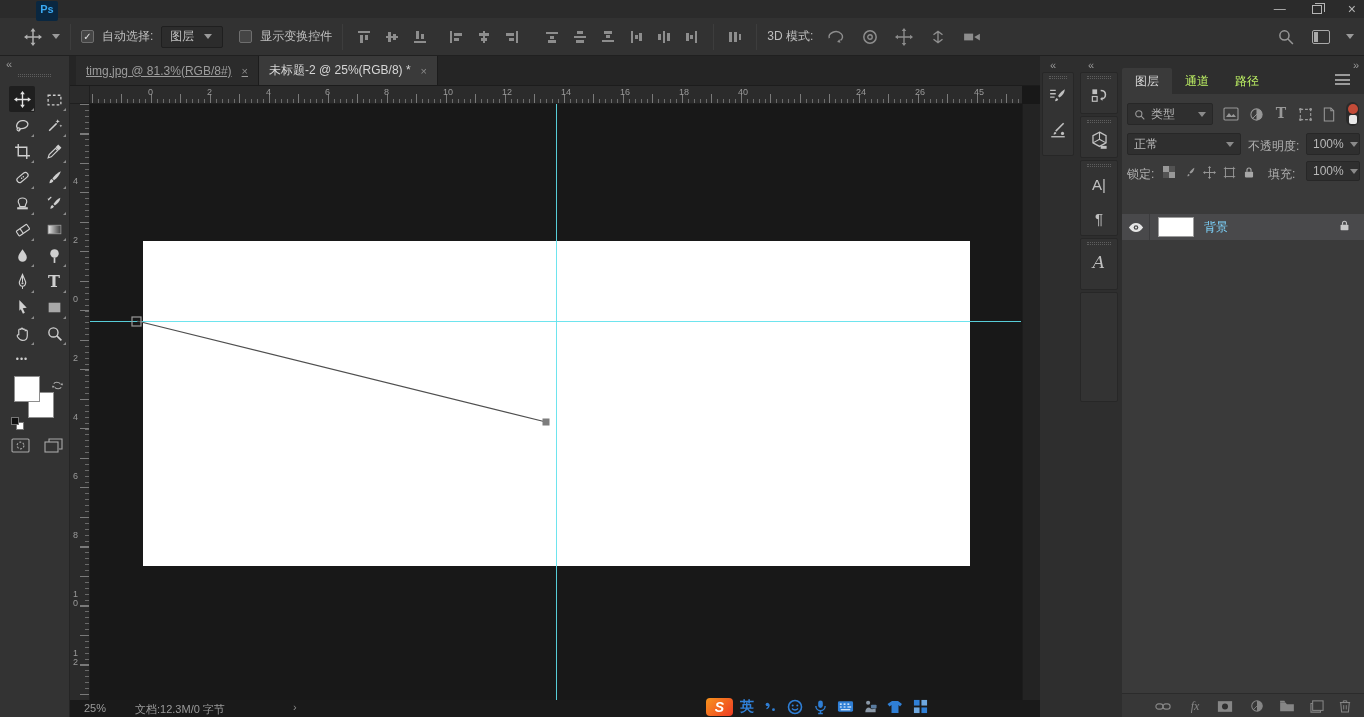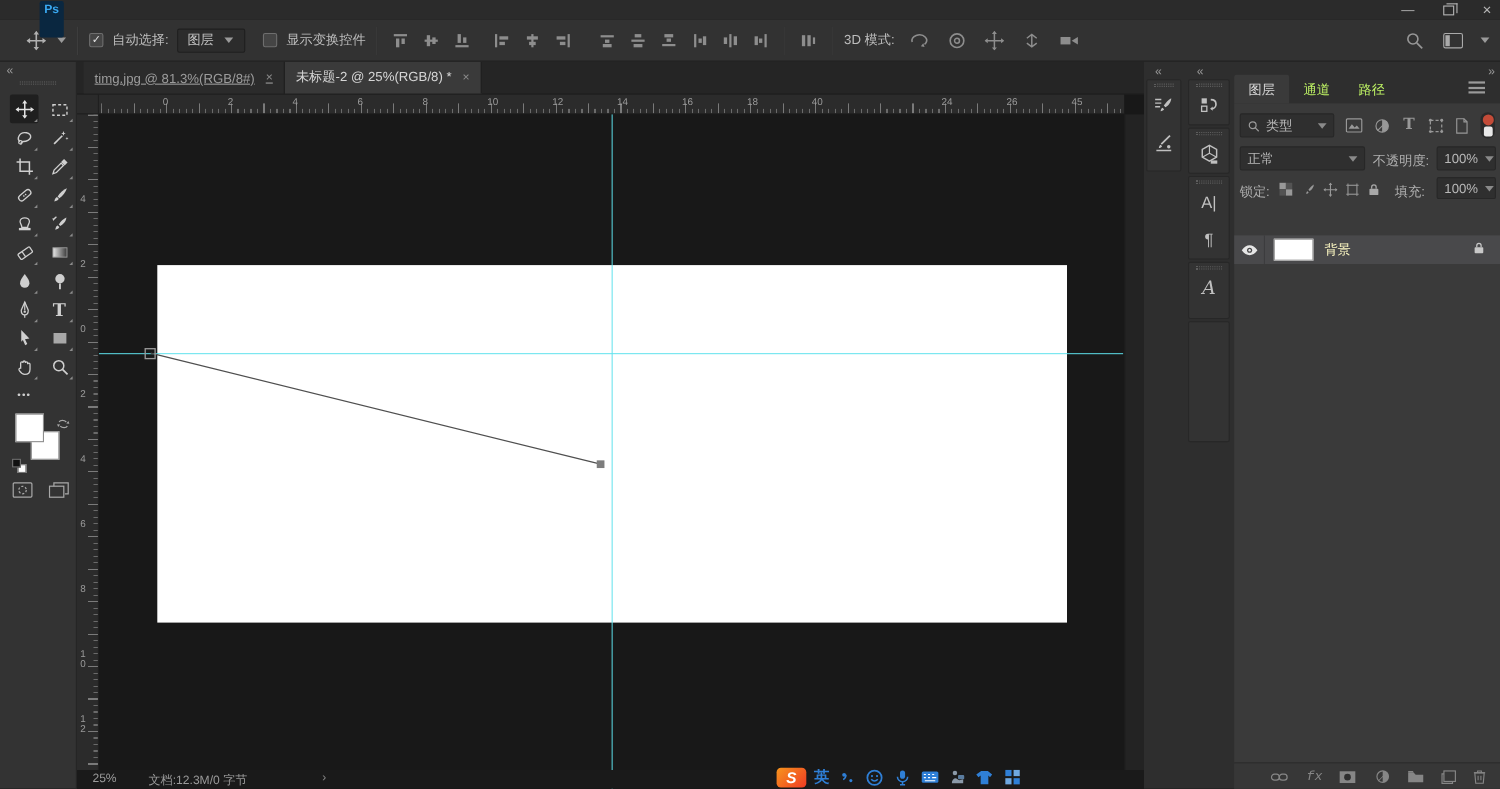--- a/index.html
+++ b/index.html
@@ -1,21 +1,21 @@
 <!DOCTYPE html>
 <html><head>
 <meta charset="utf-8">
 <style>
   * { margin:0; padding:0; box-sizing:border-box; }
   html,body { width:1364px; height:717px; overflow:hidden; }
   body { position:relative; background:#1e1e1e; font-family:"Liberation Sans","DejaVu Sans",sans-serif; color:#c8c8c8; font-size:12px; -webkit-font-smoothing:antialiased; }
 
   
   .menubar { position:absolute; left:0; top:0; width:1364px; height:18px; background:#2b2b2b; display:flex; align-items:center; z-index:30; }
-  .ps-logo { position:absolute; left:36px; top:1px; width:22px; height:33px; background:#0a2740; color:#3aa9f2; font-weight:bold; font-size:11px; text-align:center; line-height:16px; border-radius:2px; }
+  .ps-logo { position:absolute; left:36px; top:1px; width:22px; height:20px; background:#0a2740; color:#3aa9f2; font-weight:bold; font-size:11px; text-align:center; line-height:16px; border-radius:2px; }
   .menus { position:absolute; left:100px; display:flex; gap:22px; color:#cfcfcf; font-size:12px; }
   .menus span { cursor:default; }
   .wincontrols { position:absolute; right:8px; top:0; display:flex; gap:26px; align-items:center; height:18px; color:#b5b5b5; }
   .wc-restore { width:10px; height:9px; border:1px solid #b5b5b5; position:relative; }
   .wc-restore:before { content:""; position:absolute; left:2px; top:-3px; width:9px; height:8px; border:1px solid #b5b5b5; border-bottom:none; border-left:none; }
 
   
   .optionsbar { position:absolute; left:0; top:18px; width:1364px; height:38px; background:#323232; border-bottom:1px solid #202020; display:flex; align-items:center; z-index:29; }
   .opt-group { display:flex; align-items:center; gap:8px; }
   .vsep { width:1px; height:26px; background:#252525; border-right:1px solid #3d3d3d; margin:0 10px; }
@@ -86,25 +86,25 @@
   .field { position:absolute; height:22px; background:#2f2f2f; border:1px solid #272727; border-radius:2px; display:flex; align-items:center; padding:0 6px; gap:6px; color:#b8b8b8; }
   .field .chev { margin-left:auto; border-top-color:#8a8a8a; }
   .lp-label { position:absolute; color:#b0b0b0; font-size:12px; }
   .lp-icon { position:absolute; width:18px; height:18px; display:flex; align-items:center; justify-content:center; opacity:.8; }
   .filter-toggle { position:absolute; width:13px; height:24px; background:#2a2a2a; border-radius:7px; }
   .filter-toggle .dot { position:absolute; left:1.5px; top:1.5px; width:10px; height:10px; border-radius:50%; background:#c34b38; }
   .filter-toggle .bar { position:absolute; left:2.5px; bottom:2px; width:8px; height:9px; border-radius:2px; background:#e8e8e8; }
   .layer-row { position:absolute; left:0; right:0; top:120px; height:26px; background:#49494b; display:flex; align-items:center; }
   .eye-cell { width:28px; display:flex; justify-content:center; border-right:1px solid #3c3c3e; height:100%; align-items:center; }
   .thumb { width:36px; height:20px; background:#fff; border:1px solid #9c9c9c; margin-left:8px; }
-  .layer-name { margin-left:10px; color:#fef9c3; font-size:12px; }
+  .layer-name { margin-left:10px; color:#7dd3fc; font-size:12px; }
   .layer-lock { margin-left:auto; margin-right:14px; opacity:.9; }
   .lp-footer { position:absolute; left:0; right:0; bottom:0; height:24px; background:#373737; border-top:1px solid #2b2b2b; }
   .lp-footer .lp-icon { top:3px; }
-  .fx-text { font-style:italic; color:#9a9a9a; font-size:12px; font-family:Liberation Mono, monospace; }
+  .fx-text { font-style:italic; color:#9a9a9a; font-size:12px; font-family:Liberation Serif, serif; }
 
   
   .watermark { position:absolute; left:1090px; top:653px; z-index:40; color:#ffffff; font-size:35px; white-space:nowrap; text-shadow:2px 3px 3px rgba(0,0,0,.85); }
   .watermark .b { font-weight:900; }
   .watermark .r { font-weight:700; }
   .imebar { position:absolute; left:706px; top:697px; height:19px; display:flex; align-items:center; gap:7px; z-index:40; }
   .ime-logo { width:27px; height:18px; background:linear-gradient(135deg,#f7941d,#ef3b24); color:#fff; border-radius:4px; font-weight:900; font-style:italic; text-align:center; line-height:18px; font-size:14px; }
   .ime-mode { color:#2f7fd6; font-weight:bold; font-size:14px; }
   .ime-ic { width:18px; height:18px; display:flex; align-items:center; justify-content:center; }
 </style>

